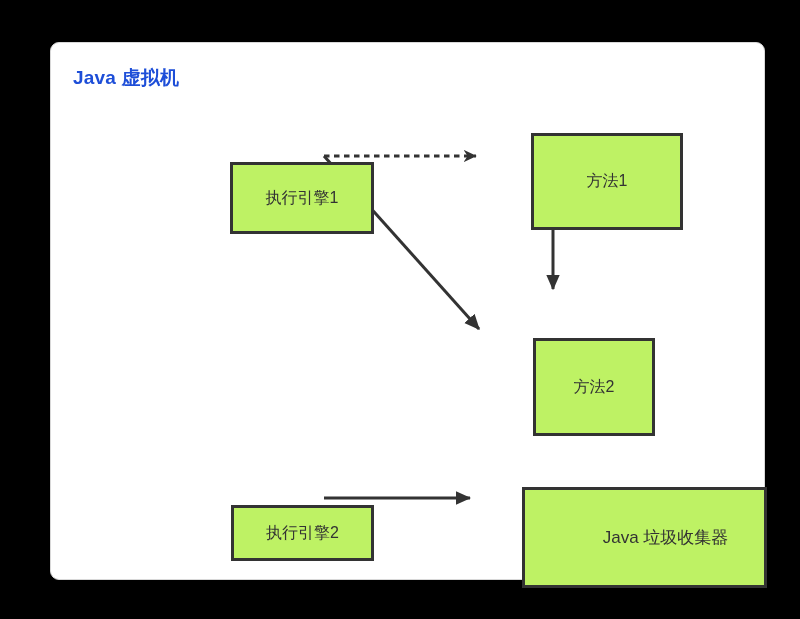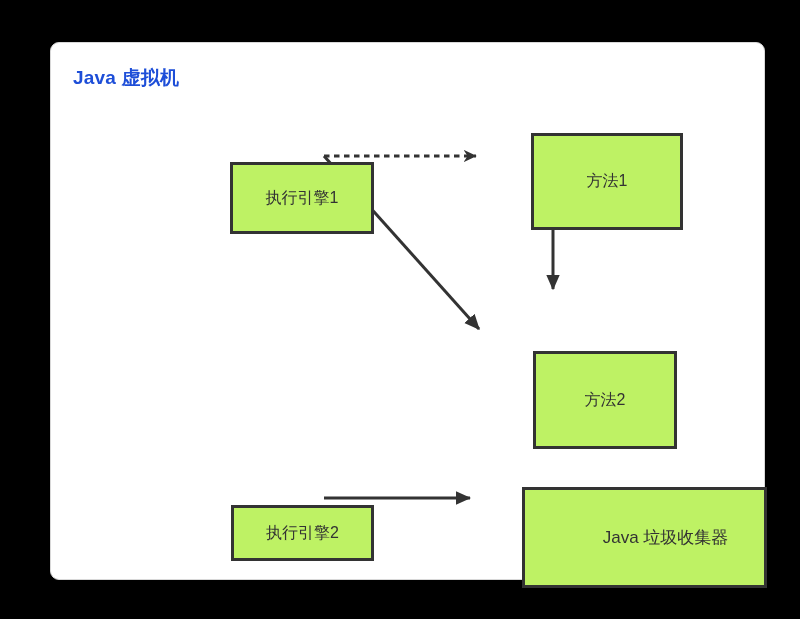--- a/index.html
+++ b/index.html
@@ -55,21 +55,21 @@
     align-items: center;
     justify-content: center;
     color: #333333;
     font-size: 16px;
     font-weight: normal;
     white-space: nowrap;
   }
 
   #node-engine1 { left: 179px; top: 119px; width: 144px; height: 72px; }
   #node-method1 { left: 480px; top: 90px; width: 152px; height: 97px; }
-  #node-method2 { left: 482px; top: 308px; width: 144px; height: 98px; }
+  #node-method2 { left: 482px; top: 295px; width: 122px; height: 98px; }
   #node-engine2 { left: 180px; top: 462px; width: 143px; height: 56px; }
   #node-gc      { left: 471px; top: 444px; width: 245px; height: 101px; font-size: 17px; padding-left: 42px; }
 
   
   #edges {
     position: absolute;
     left: 0;
     top: 0;
     width: 800px;
     height: 619px;

